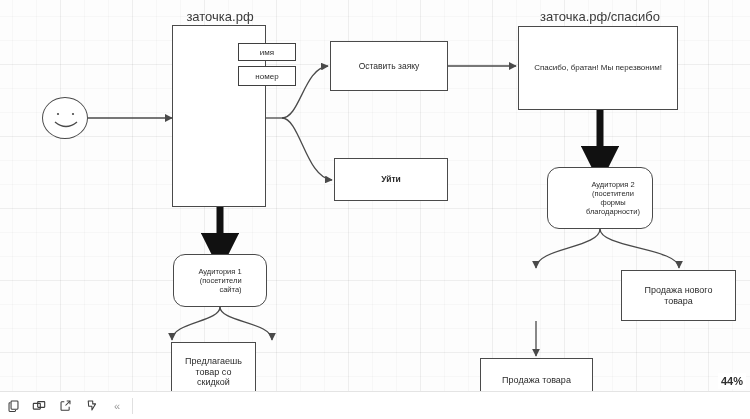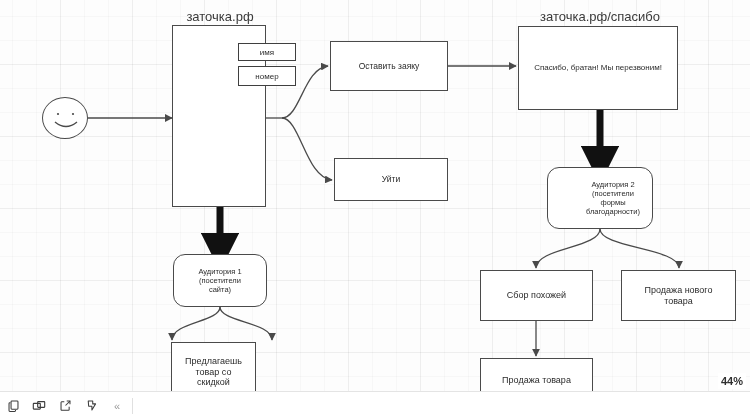--- a/index.html
+++ b/index.html
@@ -199,52 +199,49 @@
     <span>имя</span>
   </div>
   <div class="field" style="left:190px; top:66px; width:58px; height:20px;">
     <span>номер</span>
   </div>
 
   <div class="node" style="left:330px; top:41px; width:118px; height:50px; font-size:8.5px;">
     <span class="node-inner">Оставить заяку</span>
   </div>
 
-  <div class="node" style="left:334px; top:158px; width:114px; height:43px; font-size:8.5px;">
+  <div class="node" style="left:334px; top:158px; width:114px; height:43px; font-size:8.5px;font-weight:bold;">
     <span class="node-inner">Уйти</span>
   </div>
 
   <div class="caption" style="left:530px; top:9px; width:140px;">заточка.рф/спасибо</div>
 
   <div class="node" style="left:518px; top:26px; width:160px; height:84px; font-size:8px;">
     <span class="node-inner">Спасибо, братан! Мы перезвоним!</span>
   </div>
 
-  <div class="node rounded" style="left:173px; top:254px; width:94px; height:53px; font-size:7.5px;">
+  <div class="node rounded" style="left:173px; top:254px; width:94px; height:53px; font-size:7.5px;text-align:right;">
     <span class="node-inner">Аудитория 1
 (посетители
 сайта)</span>
   </div>
 
   <div class="node rounded" style="left:547px; top:167px; width:106px; height:62px; font-size:7.5px;padding-left:26px;">
     <span class="node-inner">Аудитория 2
 (посетители формы
 благодарности)</span>
   </div>
 
   <div class="node" style="left:130px; top:342px; width:85px; height:60px; font-size:9px;margin-left:41px;">
     <span class="node-inner">Предлагаешь
 товар со
 скидкой</span>
   </div>
 
 
-  <div class="node" style="left:480px; top:270px; width:113px; height:51px; font-size:9px;">
-    <span class="node-inner">Сбор похожей</span>
-  </div>
 
   <div class="node" style="left:480px; top:358px; width:113px; height:45px; font-size:9px;">
     <span class="node-inner">Продажа товара</span>
   </div>
 
   <div class="node" style="left:621px; top:270px; width:115px; height:51px; font-size:9px;">
     <span class="node-inner">Продажа нового
 товара</span>
   </div>
 

